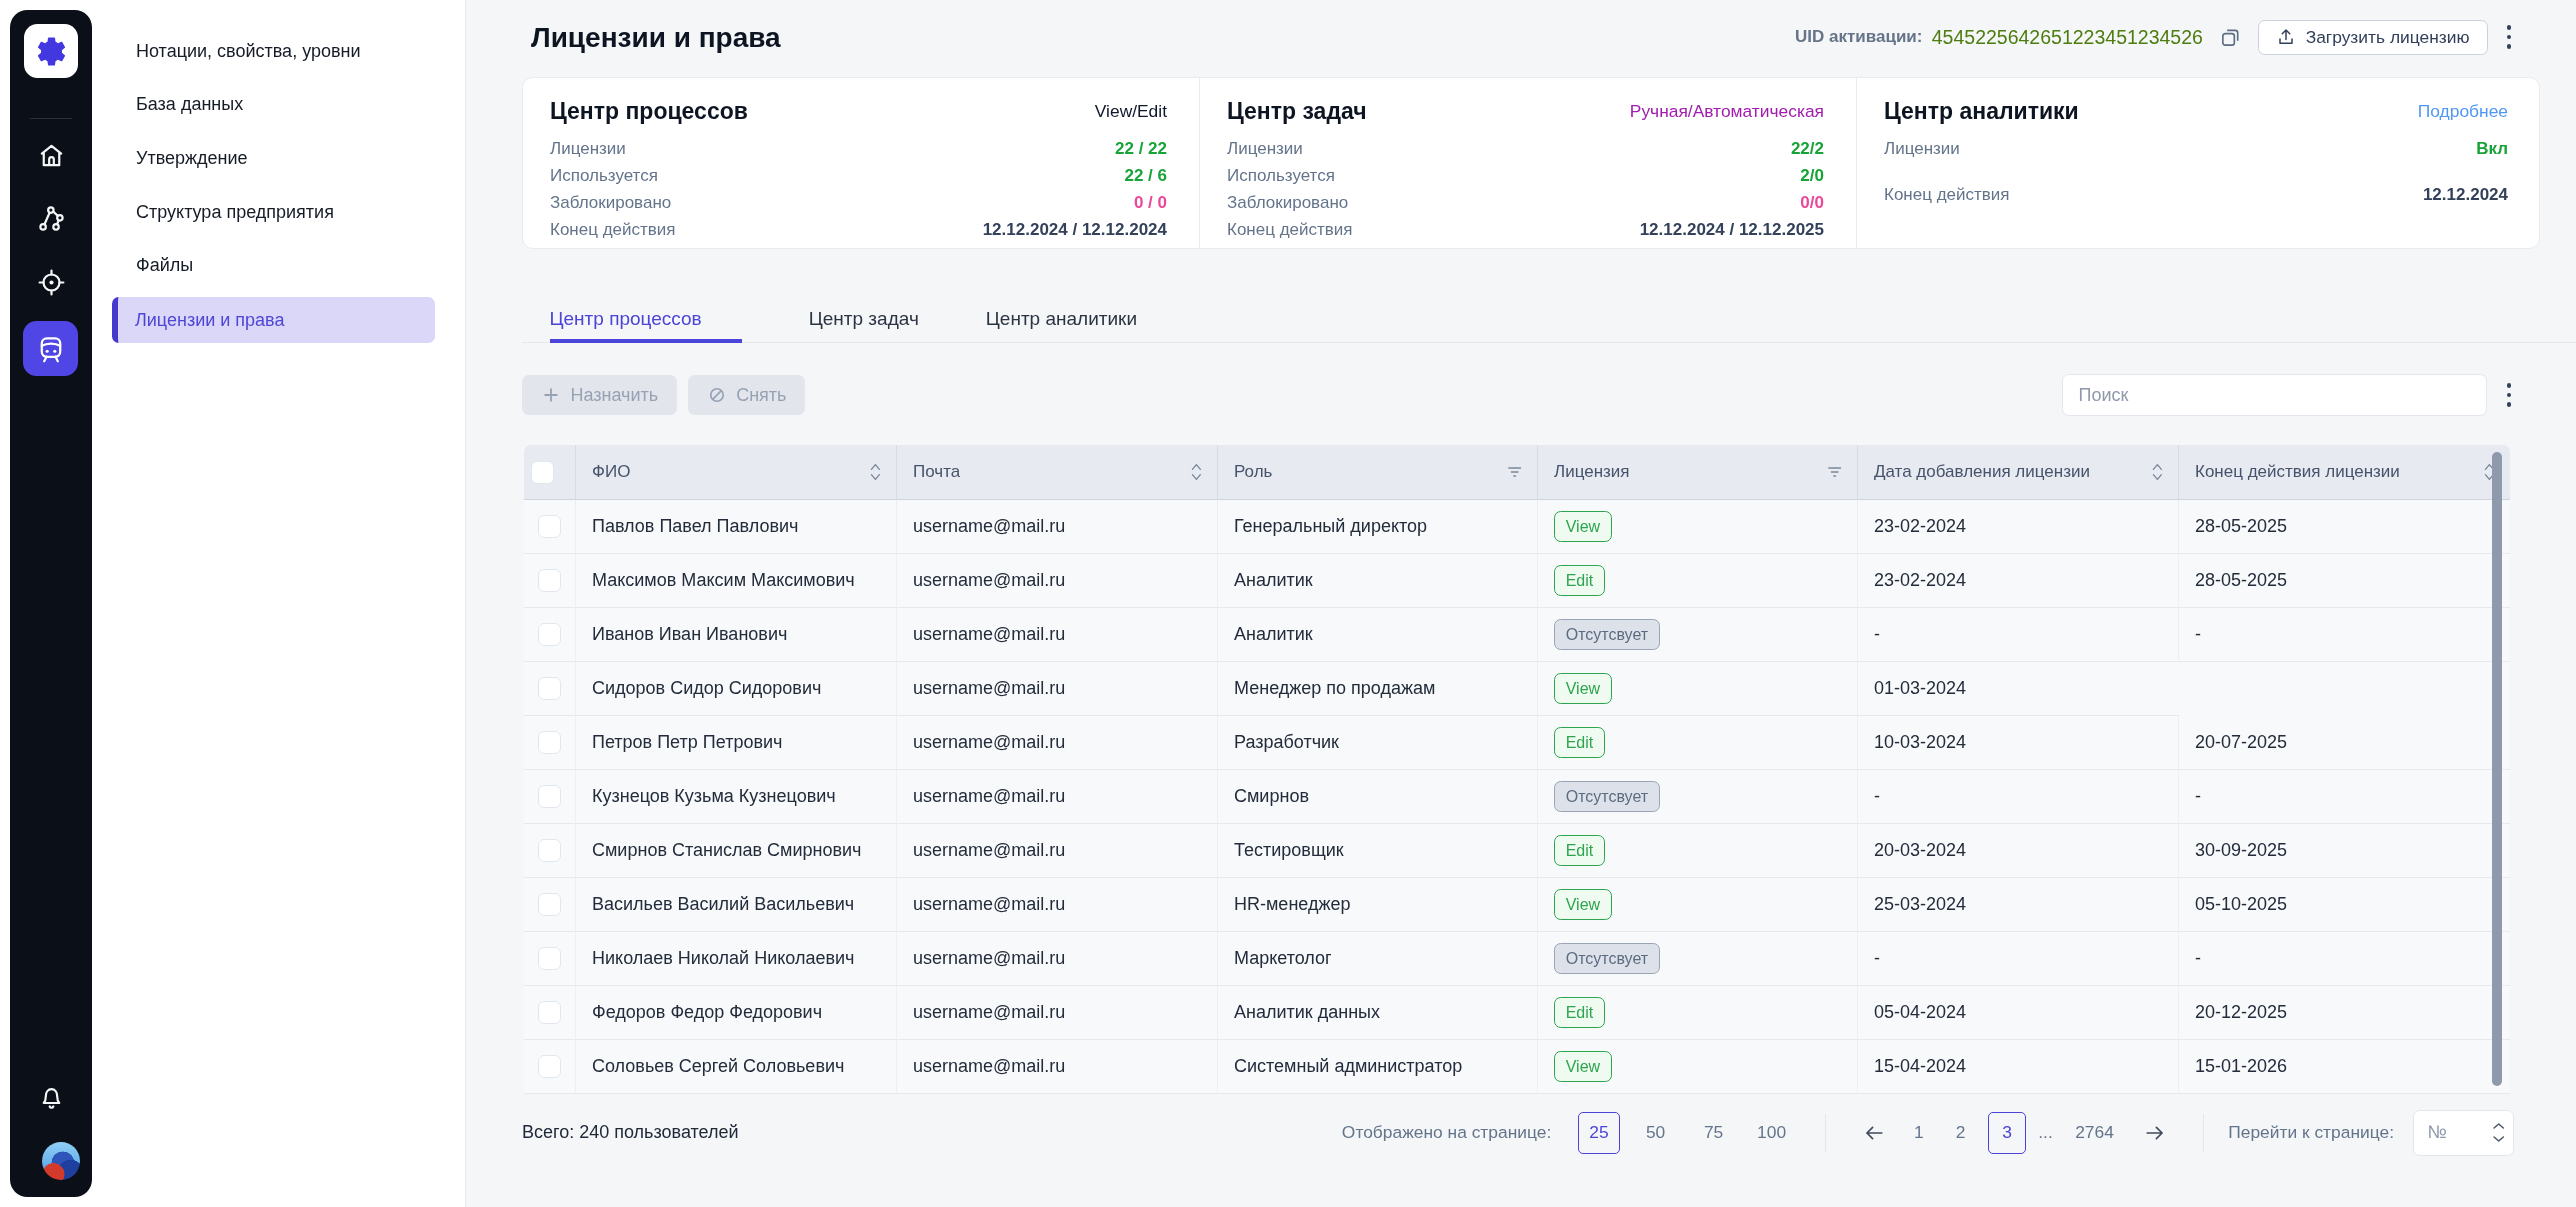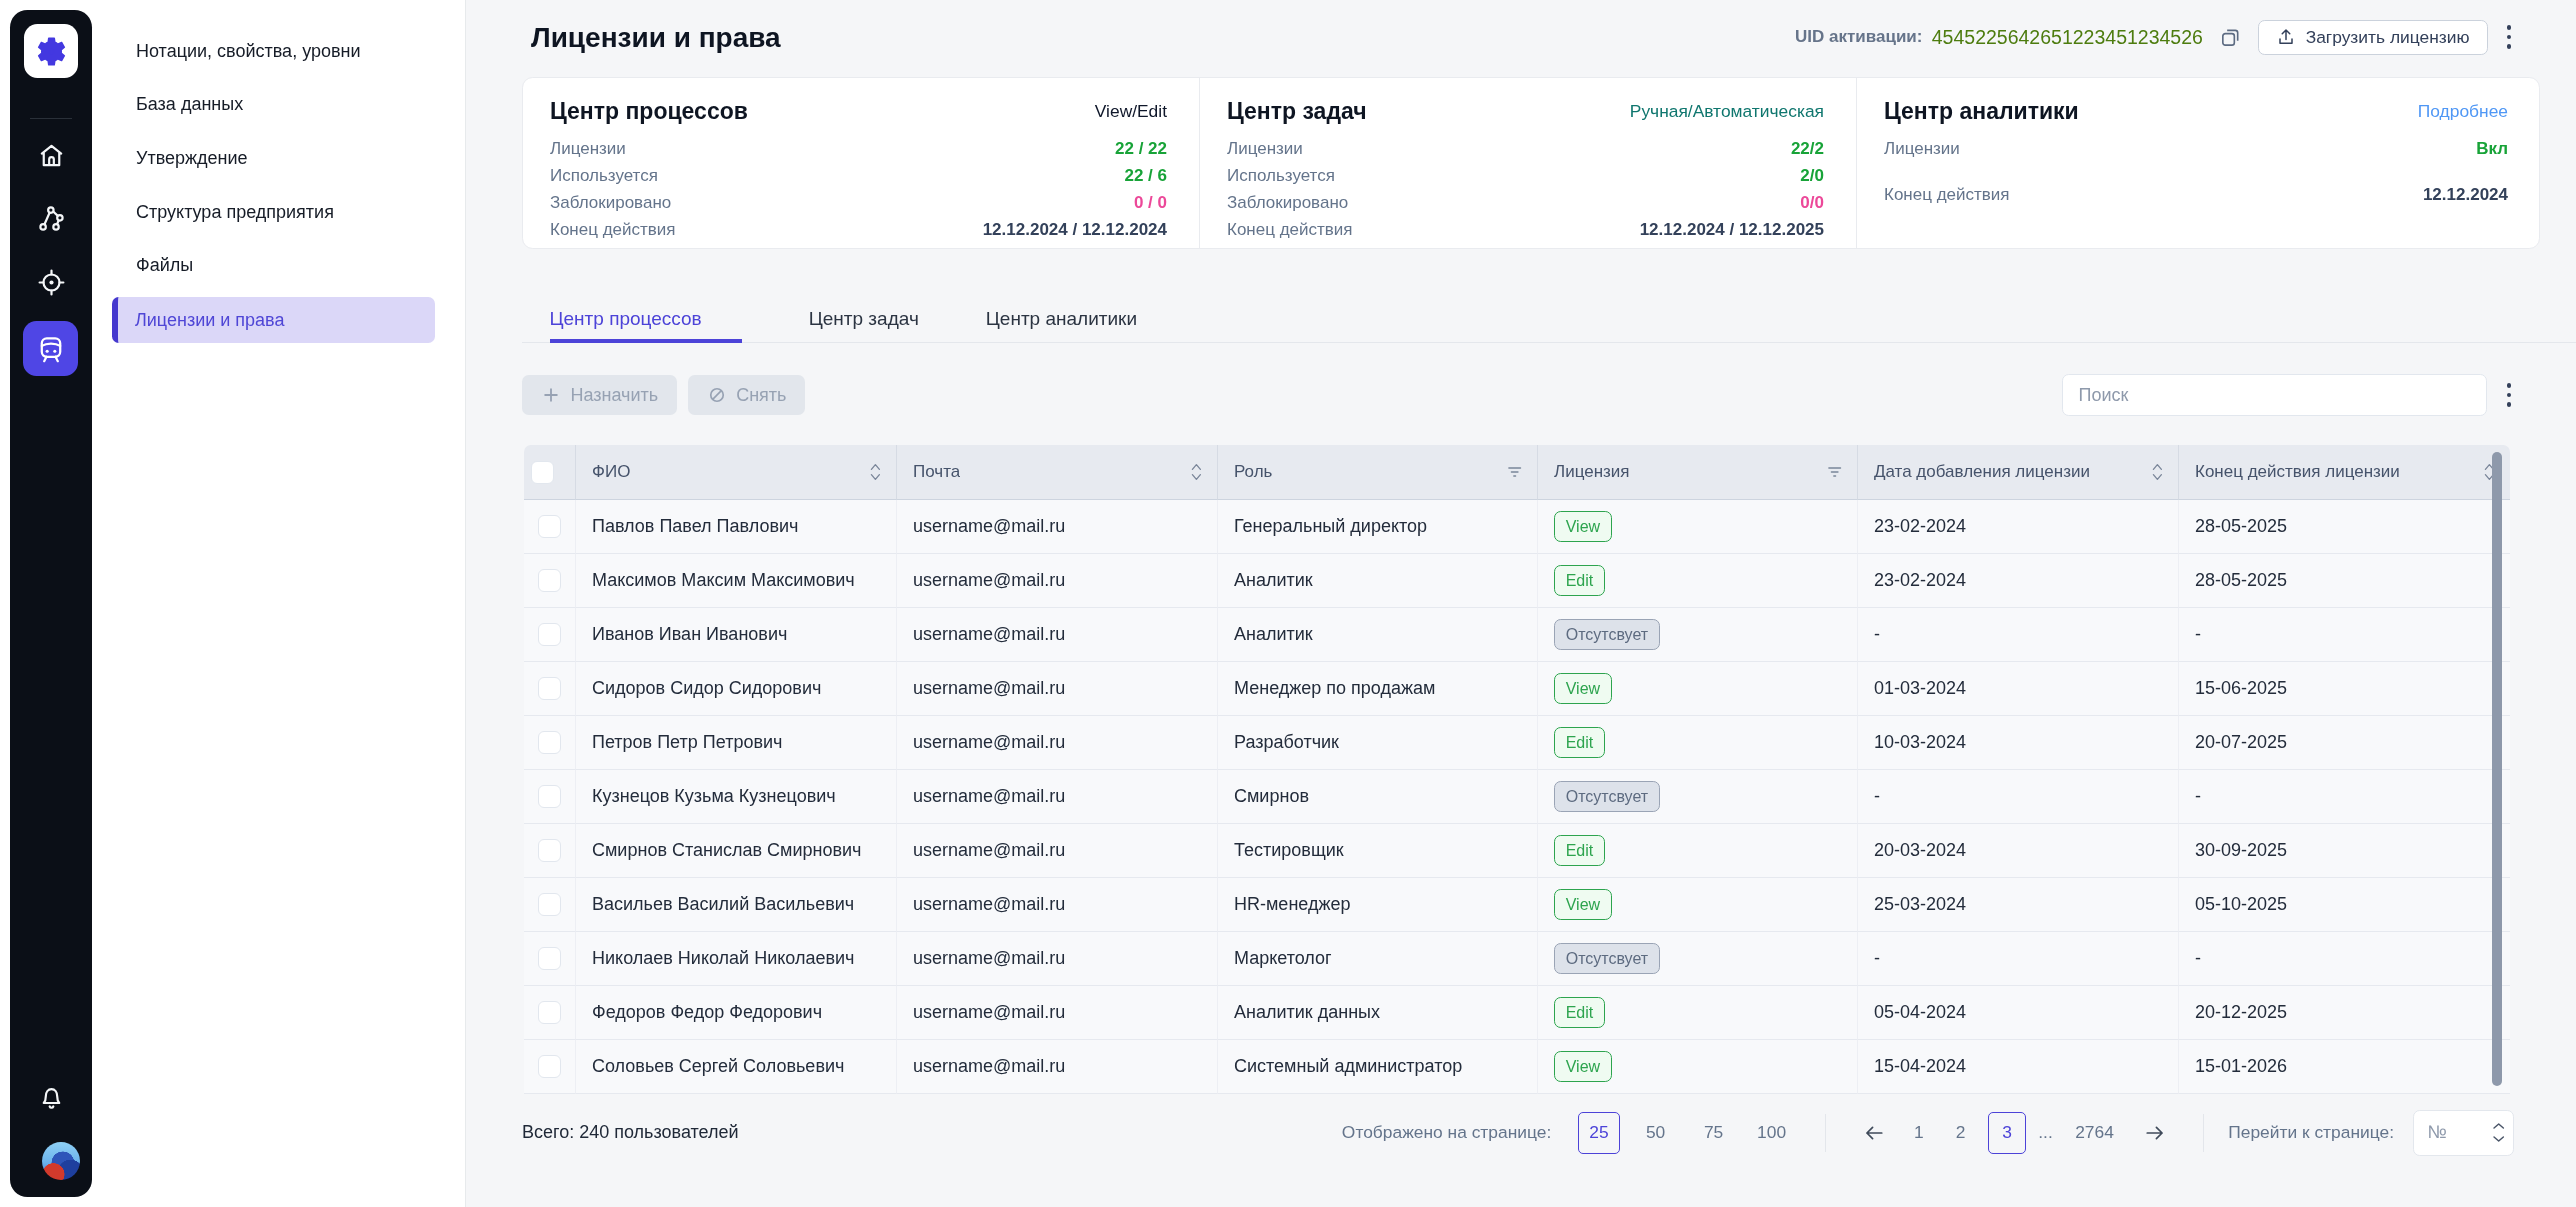--- a/index.html
+++ b/index.html
@@ -42,21 +42,21 @@
   .kebab { display:flex; flex-direction:column; gap:4.7px; padding:2.7px; background:none; border:none; cursor:pointer; }
   .kebab i { width:4.7px; height:4.7px; border-radius:50%; background:#33405A; }
 
   
   .cards { position:absolute; left:56px; top:77px; width:2018px; height:172px; background:#FFFFFF; border:0.7px solid #E9EBEF; border-radius:10.7px; display:grid; grid-template-columns:676px 657px 684px; }
   .card { padding:19px 32px 0 27px; }
   .card + .card { border-left:0.7px solid #E9EBEF; }
   .card-head { display:flex; justify-content:space-between; align-items:center; height:29.5px; }
   .card-title { font-size:23px; font-weight:700; color:#0E1522; }
   .card-action { font-size:17.4px; }
-  .act-blue { color:#0f172a; } .act-gray { color:#0f766e; } .act-lightblue { color:#4F97F5; }
+  .act-blue { color:#0f172a; } .act-gray { color:#a21caf; } .act-lightblue { color:#4F97F5; }
   .card-rows { margin-top:9.4px; }
   .crow { height:27px; display:flex; justify-content:space-between; align-items:center; }
   .crow.tall { margin-top:19px; }
   .crow .lab { font-size:17px; color:#64748B; }
   .crow .val { font-size:17px; font-weight:600; }
   .val--green { color:#18A338; } .val--orange { color:#ec4899; } .val--dark { color:#33415A; }
 
   
   .tabs-wrap { position:absolute; left:56px; right:0; top:295px; height:48px; border-bottom:1.3px solid #E4E7EC; }
   .tabs { margin-left:27.5px; height:100%; display:flex; gap:67px; }
@@ -401,21 +401,20 @@
         <div class="cell ck">
             <span class="checkbox"></span>
           </div>
         <div class="cell">Сидоров Сидор Сидорович</div>
         <div class="cell">username@mail.ru</div>
         <div class="cell">Менеджер по продажам</div>
         <div class="cell">
             <span class="badge badge--green">View</span>
           </div>
         <div class="cell">01-03-2024</div>
-        <div class="cell">15-06-2025</div>
       </div>
       <div class="trow tbody-row">
         <div class="cell ck">
             <span class="checkbox"></span>
           </div>
         <div class="cell">Петров Петр Петрович</div>
         <div class="cell">username@mail.ru</div>
         <div class="cell">Разработчик</div>
         <div class="cell">
             <span class="badge badge--green">Edit</span>

